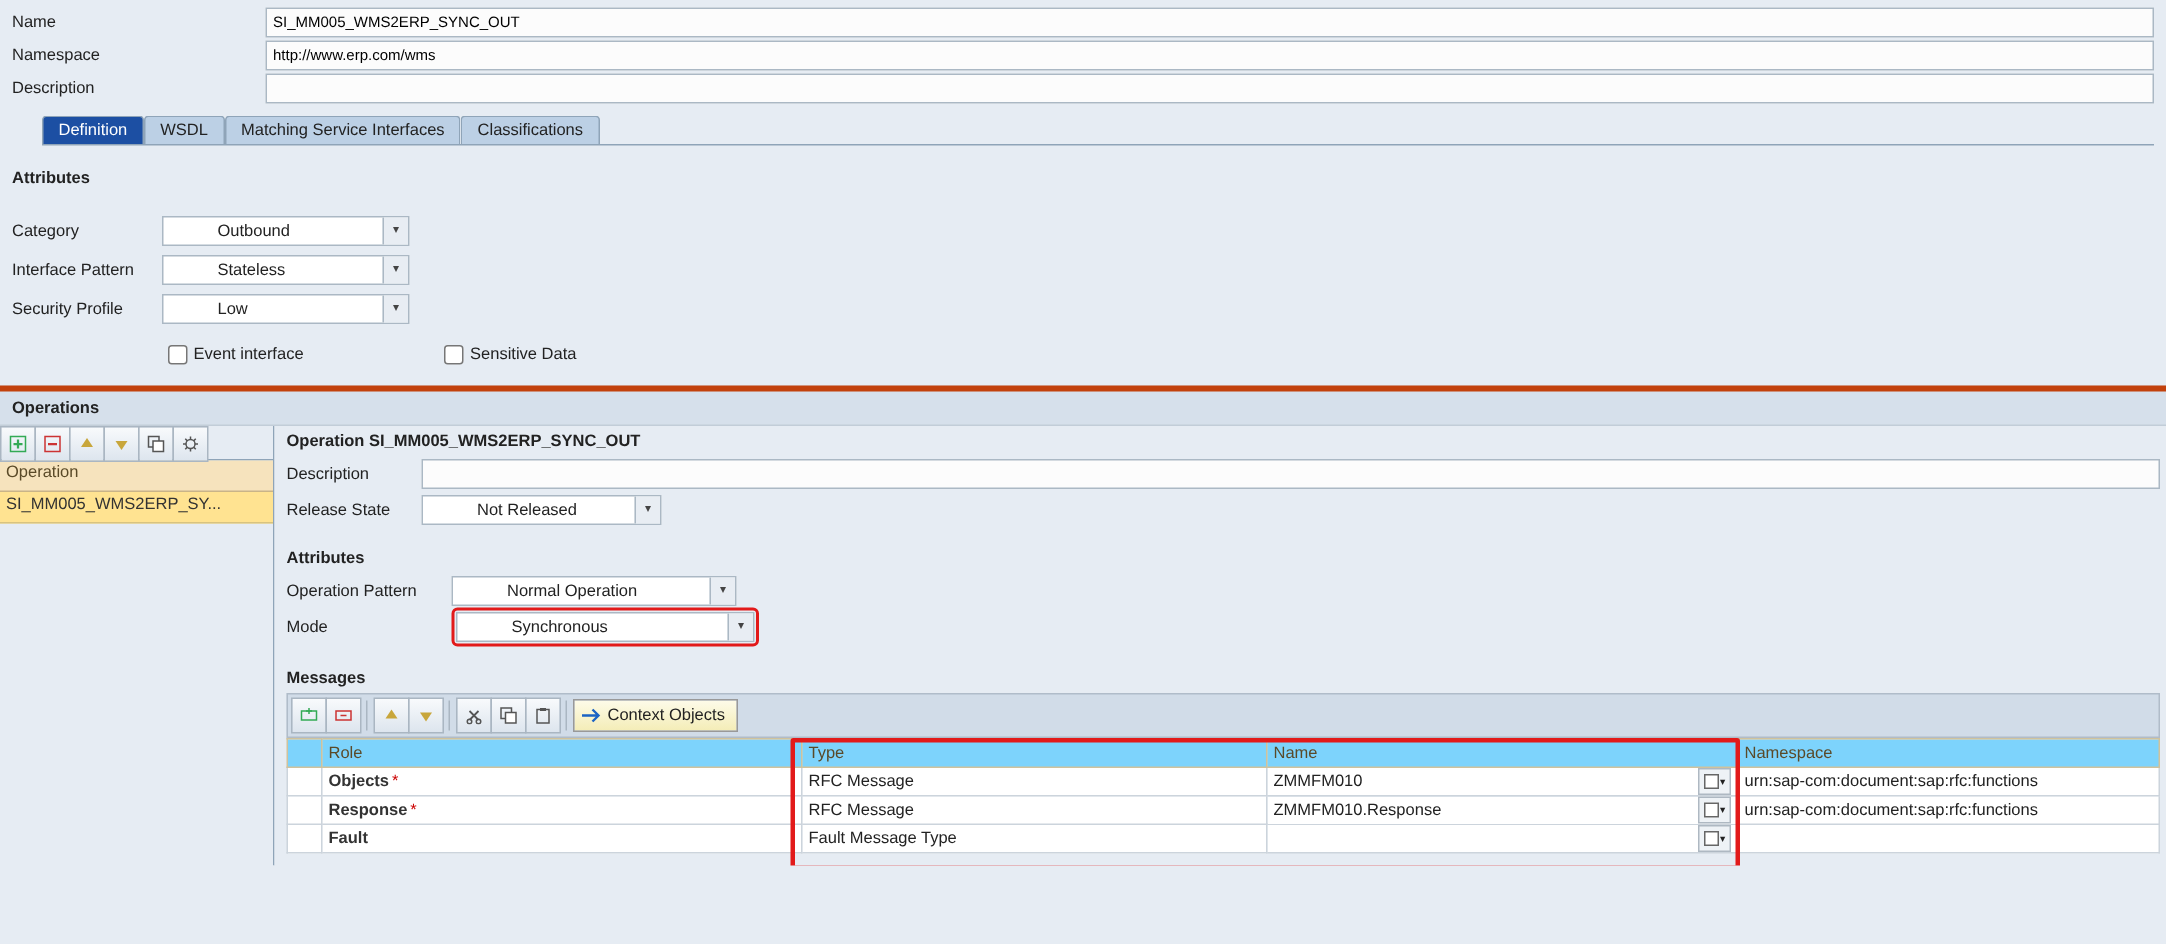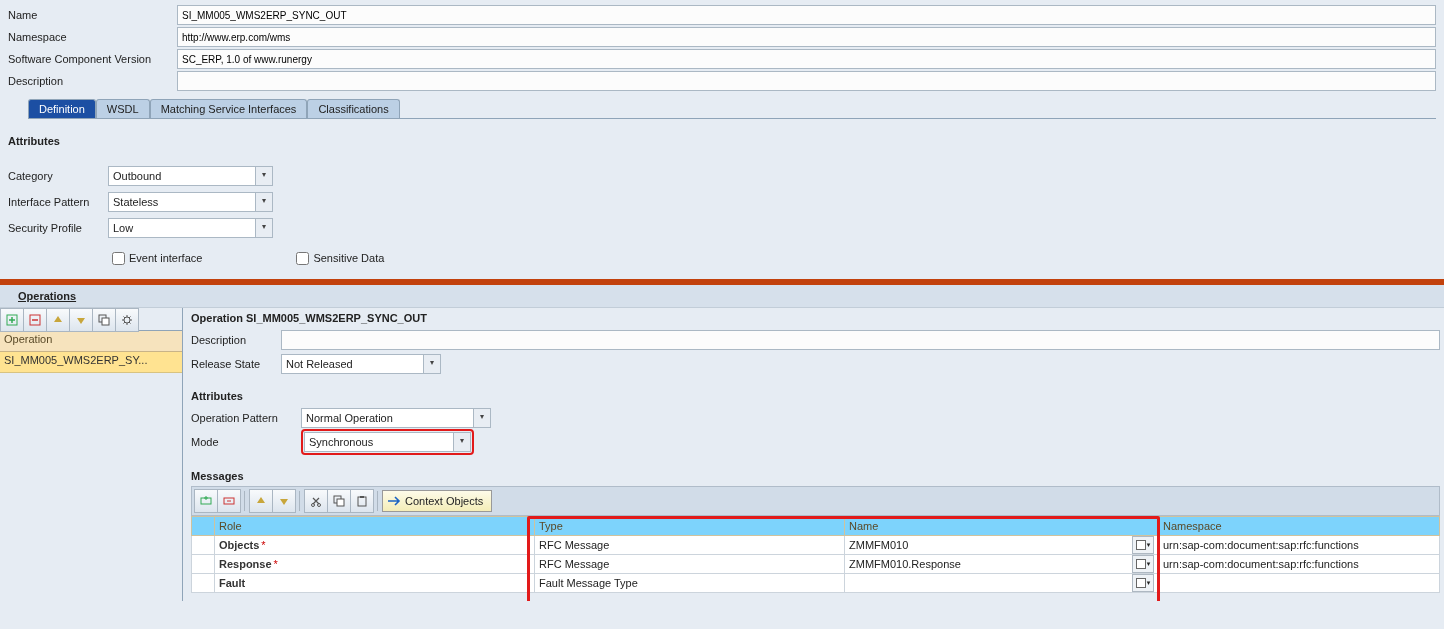--- a/index.html
+++ b/index.html
@@ -75,20 +75,21 @@
   .form-field {
     width: 165px;
     position: relative;
   }
   .dd {
     display: flex;
     align-items: center;
     border: 1px solid #abb8c4;
     background: #fff;
     height: 18px;
+    padding-left: 32px;
   }
   .dd span.val {
     flex: 1;
     padding: 0 4px;
     white-space: nowrap;
     overflow: hidden;
   }
   .dd .dd-btn {
     width: 16px;
     height: 18px;
@@ -110,25 +111,24 @@
     align-items: center;
     margin-right: 90px;
   }
   .check-row .cb input {margin-right: 4px;}
   
   .ops-bar {
     background: #d6e0eb;
     height: 22px;
     display: flex;
     align-items: center;
-    padding: 0 18px;
+    padding: 0 8px;
     font-weight: bold;
-    border-top: 6px solid #c2410c;
+    border-top: 4px solid #c2410c;
     border-bottom: 1px solid #c2cdd8;
-    text-decoration: underline;
   }
   .ops-body {
     display: flex;
     align-items: stretch;
   }
   .ops-left {
     width: 182px;
     border-right: 1px solid #8fa4b8;
     background: #e6ecf3;
   }
@@ -290,24 +290,20 @@
 <body>
 
 <div class="header-area">
   <div class="kv-row">
     <div class="kv-label">Name</div>
     <input class="kv-input" value="SI_MM005_WMS2ERP_SYNC_OUT" style="">
   </div>
   <div class="kv-row">
     <div class="kv-label">Namespace</div>
     <input class="kv-input" value="http://www.erp.com/wms" style="">
-  </div>
-  <div class="kv-row">
-    <div class="kv-label">Software Component Version</div>
-    <input class="kv-input" value="SC_ERP, 1.0 of www.runergy" style="">
   </div>
   <div class="kv-row">
     <div class="kv-label">Description</div>
     <input class="kv-input" value="" style="">
   </div>
 
   <div class="tab-strip" style="margin-left:20px;">
     <div class="tab active">Definition</div>
     <div class="tab">WSDL</div>
     <div class="tab">Matching Service Interfaces</div>

